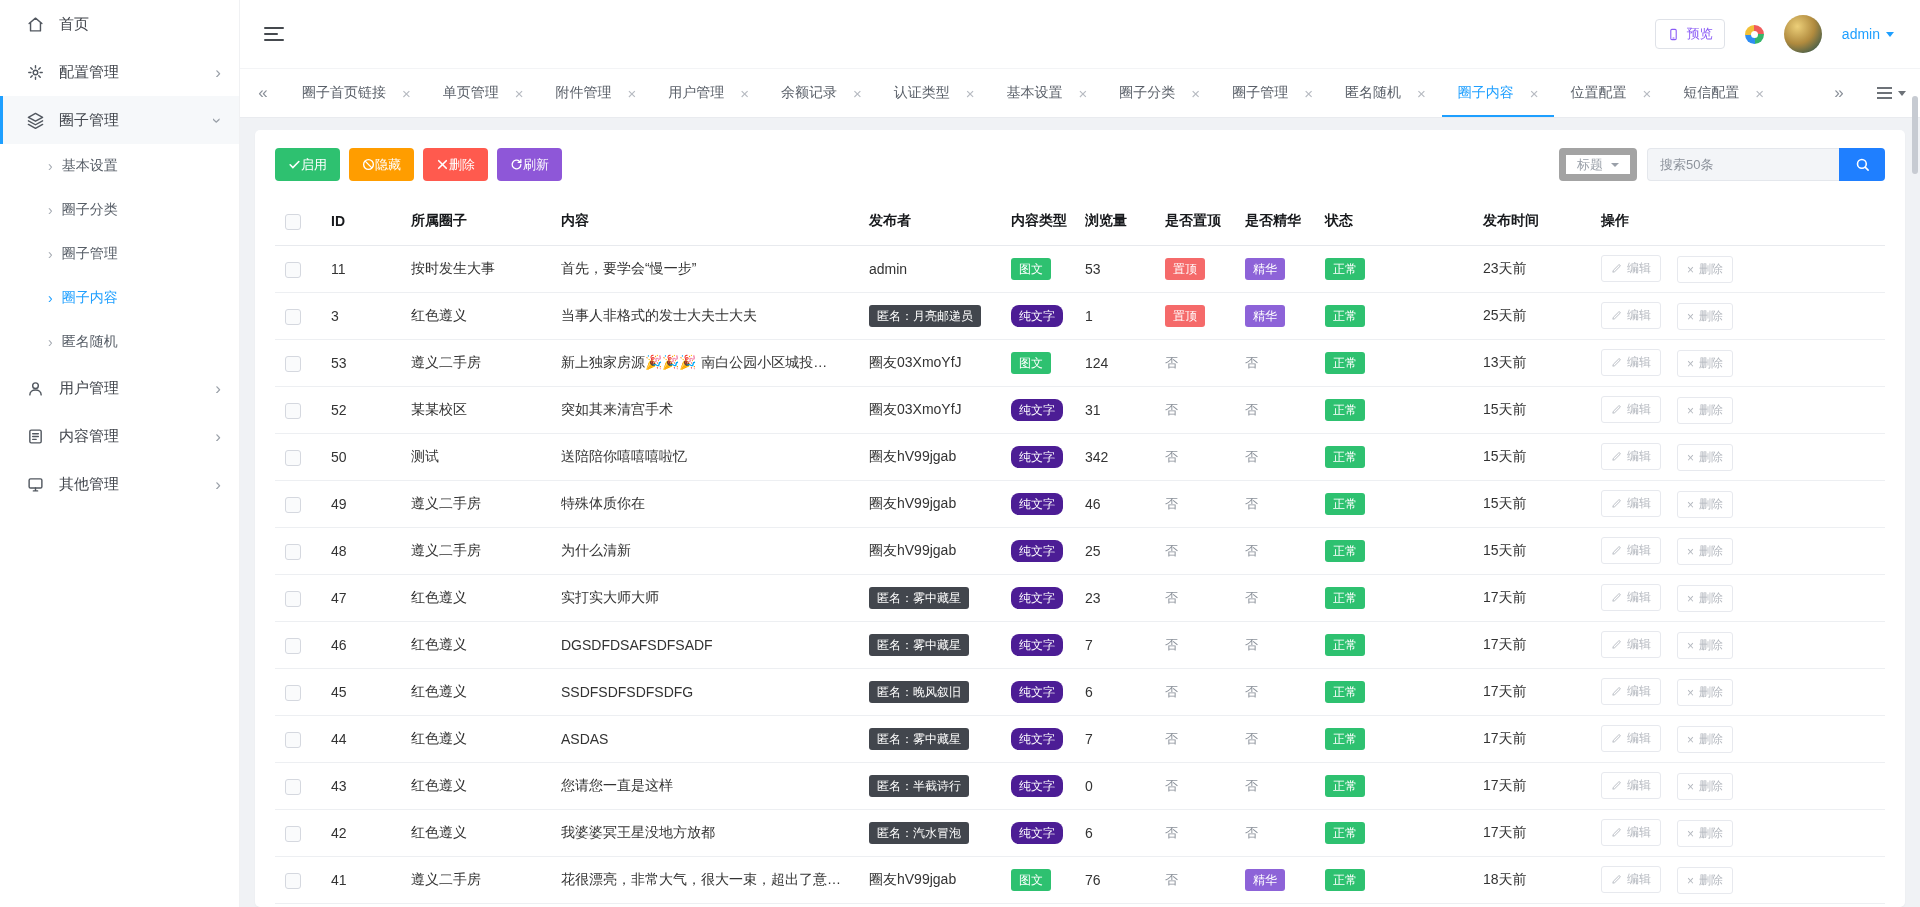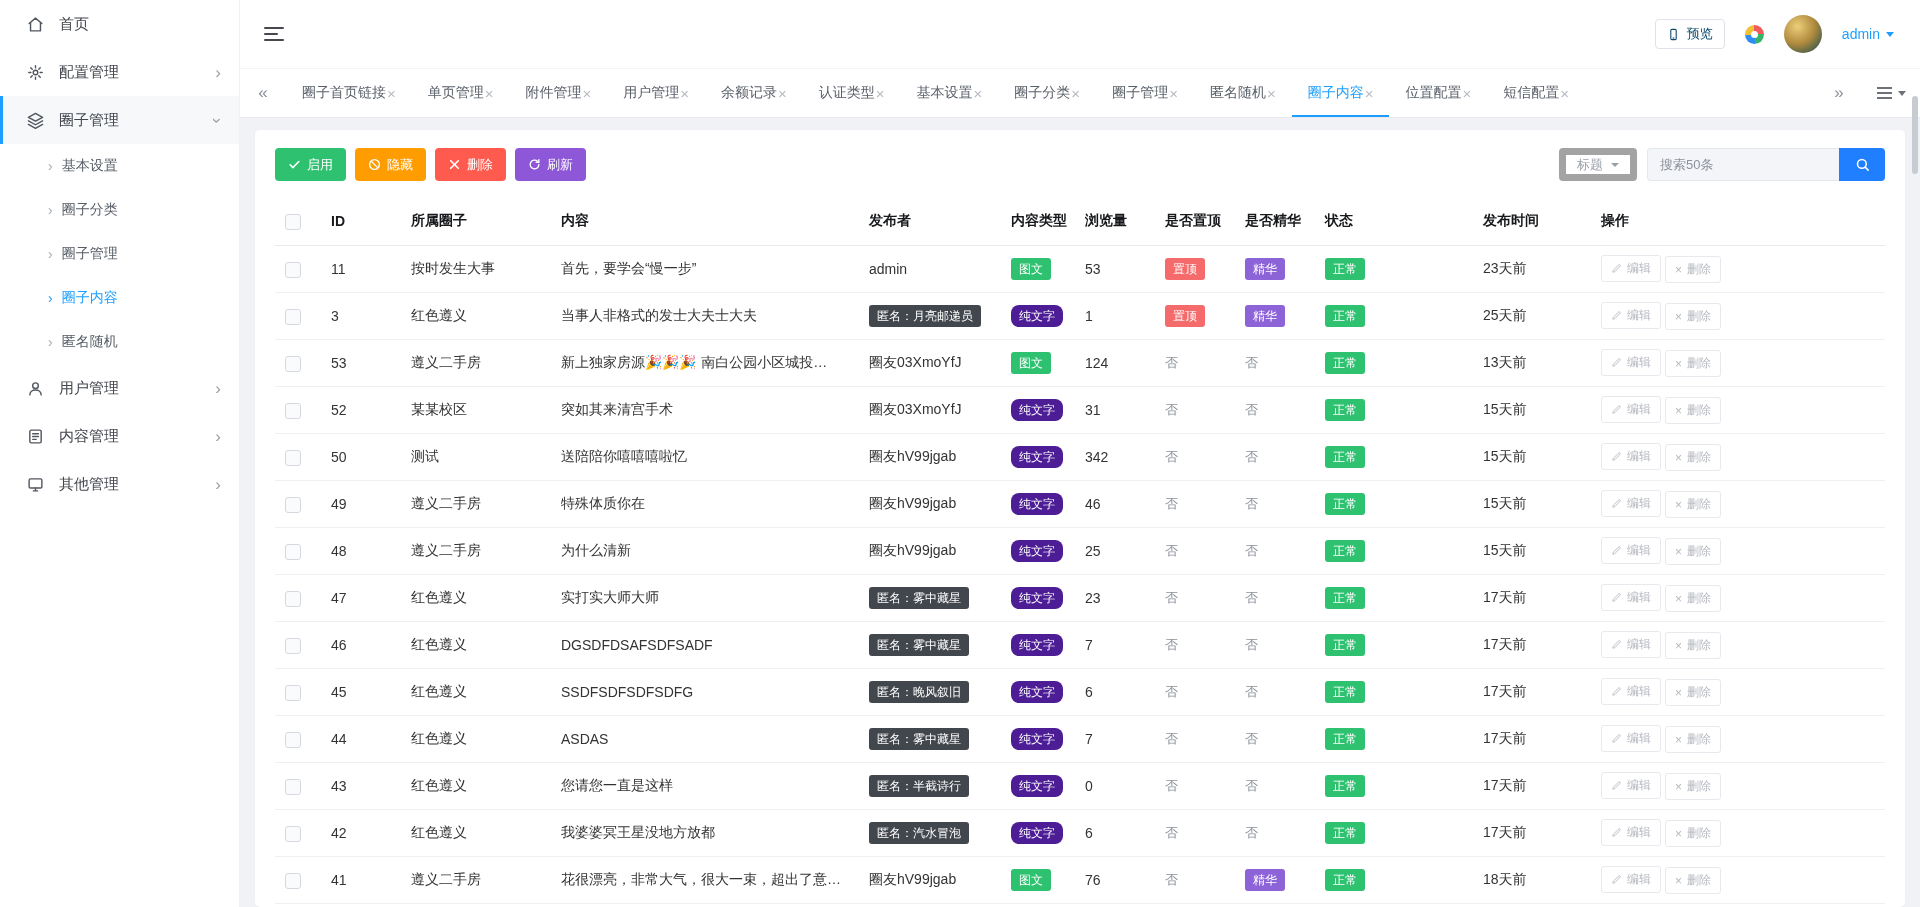--- a/index.html
+++ b/index.html
@@ -29,53 +29,53 @@
 
   
   .main { flex:1; display:flex; flex-direction:column; min-width:0; }
 
   .topbar { height:68px; background:#fff; display:flex; align-items:center; padding:0 26px 0 24px; }
   .burger { width:20px; display:flex; flex-direction:column; gap:4px; cursor:pointer; }
   .burger i { height:2px; background:#45494e; border-radius:1px; display:block; }
   .burger i:nth-child(2) { width:70%; }
   .top-right { margin-left:auto; display:flex; align-items:center; gap:20px; }
   .preview-btn { display:flex; align-items:center; gap:7px; border:1px solid #dfe2e8; border-radius:4px;
-                 height:30px; padding:9px 11px; color:#0c4a6e; font-size:13px; background:#fff; cursor:pointer; }
+                 height:30px; padding:9px 11px; color:#8b5cf6; font-size:13px; background:#fff; cursor:pointer; }
   .preview-btn svg { width:13px; height:13px; }
   .palette-icon { width:19px; height:19px; border-radius:50%; position:relative; cursor:pointer;
                   background:conic-gradient(#f05b5b 0 25%,#35b56a 0 50%,#2f8df2 0 75%,#f2c037 0); }
   .palette-icon::after { content:''; position:absolute; inset:6px; background:#fff; border-radius:50%; }
   .avatar { width:38px; height:38px; border-radius:50%; cursor:pointer;
             background:radial-gradient(circle at 35% 30%, #eccf79, #b08a3e 48%, #3c5a4a 85%); }
   .admin-name { color:#1E9FFF; font-size:14px; display:flex; align-items:center; gap:6px; cursor:pointer; }
   .caret-down { width:0; height:0; border-left:4.5px solid transparent; border-right:4.5px solid transparent;
                 border-top:5px solid #1E9FFF; }
 
   .tabbar { height:50px; background:#fff; border-top:1px solid #f3f4f6; border-bottom:1px solid #e9ebef;
             display:flex; align-items:stretch; }
   .tab-nav { width:46px; display:flex; align-items:center; justify-content:center; color:#8a9099;
              font-size:17px; cursor:pointer; }
   .tab-list { display:flex; flex:1; overflow:hidden; }
-  .tab { display:flex; align-items:center; gap:1px; padding:0 16px; font-size:14px; color:#5a6069;
+  .tab { display:flex; align-items:center; gap:16px; padding:0 16px; font-size:14px; color:#5a6069;
          position:relative; cursor:pointer; white-space:nowrap; }
   .tab-close { color:#b6bac1; font-size:15px; }
   .tab.active { color:#1E9FFF; }
   .tab.active::after { content:''; position:absolute; left:0; right:0; bottom:0; height:2px; background:#1E9FFF; }
   .tab-menu { width:58px; display:flex; align-items:center; justify-content:center; gap:6px; cursor:pointer; }
   .mini-burger { width:15px; display:flex; flex-direction:column; gap:3px; }
   .mini-burger i { height:2px; background:#6d7278; display:block; }
   .tab-menu .caret-down { border-top-color:#6d7278; }
 
   
   .content { flex:1; padding:12px 15px 0; min-height:0; }
   .card { background:#fff; border-radius:5px; height:100%; padding:18px 20px;
           overflow:hidden; box-shadow:0 1px 2px rgba(0,0,0,0.04); }
 
   .toolbar { display:flex; align-items:center; }
-  .btn { display:inline-flex; align-items:center; gap:6px; height:33px; padding:0 13px; border:none;
+  .btn { display:inline-flex; align-items:center; height:33px; padding:0 13px; border:none;
          border-radius:4px; color:#fff; font-size:13px; margin-right:9px; cursor:pointer; font-family:inherit; }
   .btn svg { width:13px; height:13px; }
   .btn-enable  { background:#2ec170; }
   .btn-hide    { background:#ff9d00; }
   .btn-del     { background:#ff5a4e; }
   .btn-refresh { background:#8e57d8; }
 
   .search-group { margin-left:auto; display:flex; align-items:center; }
   .filter-select { display:flex; align-items:center; gap:8px; height:33px; border:7px solid #a3a3a3;
                    border-radius:4px; padding:0 11px; color:#9aa0a9; font-size:13px; margin-right:10px;
@@ -101,21 +101,21 @@
 
   .badge { display:inline-block; padding:4px 8px; border-radius:3px; color:#fff; font-size:12px;
            line-height:1.2; white-space:nowrap; }
   .b-green  { background:#2ec170; }
   .b-blue   { background:#4c1d95;border-radius:8px; }
   .b-red    { background:#f56a6a; }
   .b-purple { background:#8d63d8; }
   .b-dark   { background:#42464d; }
 
   .ghost { display:inline-flex; align-items:center; gap:5px; border:1px solid #e7e9ee; border-radius:3px;
-           padding:4px 9px; color:#b4b8bf; font-size:12px; margin-right:0; background:#fff; cursor:pointer; }
+           padding:4px 9px; color:#b4b8bf; font-size:12px; margin-right:12px; background:#fff; cursor:pointer; }
   .ghost svg { width:11px; height:11px; }
   .op-label, .op-x { font-style:normal; font-weight:normal; }
 
   .scroll-thumb { position:fixed; right:2px; top:96px; width:6px; height:78px; background:#c7cbd2;
                   border-radius:3px; }
 </style>
 </head>
 <body>
 
 <div class="app">

